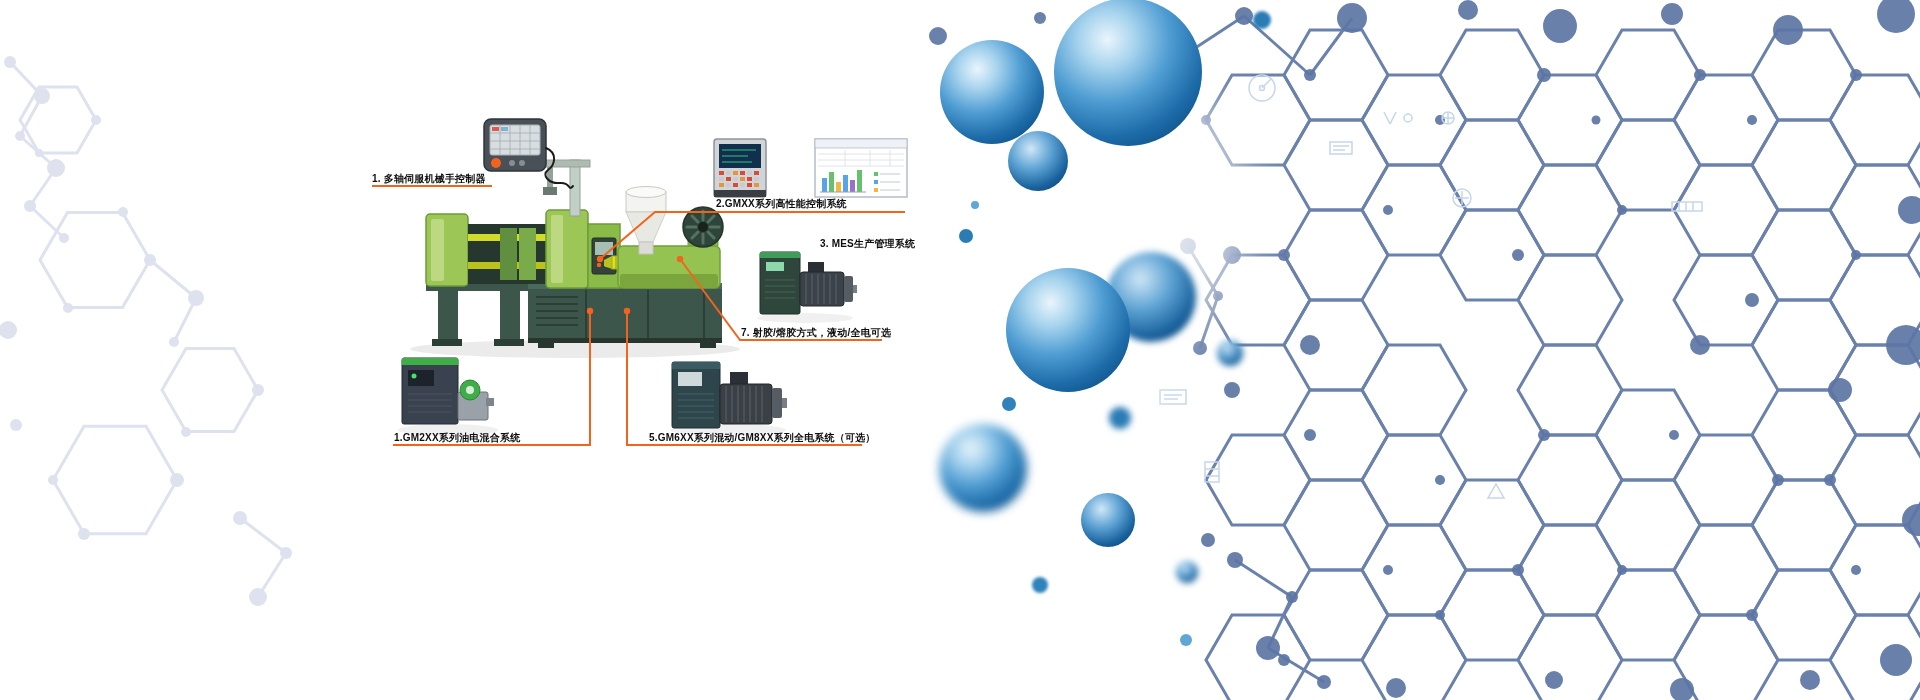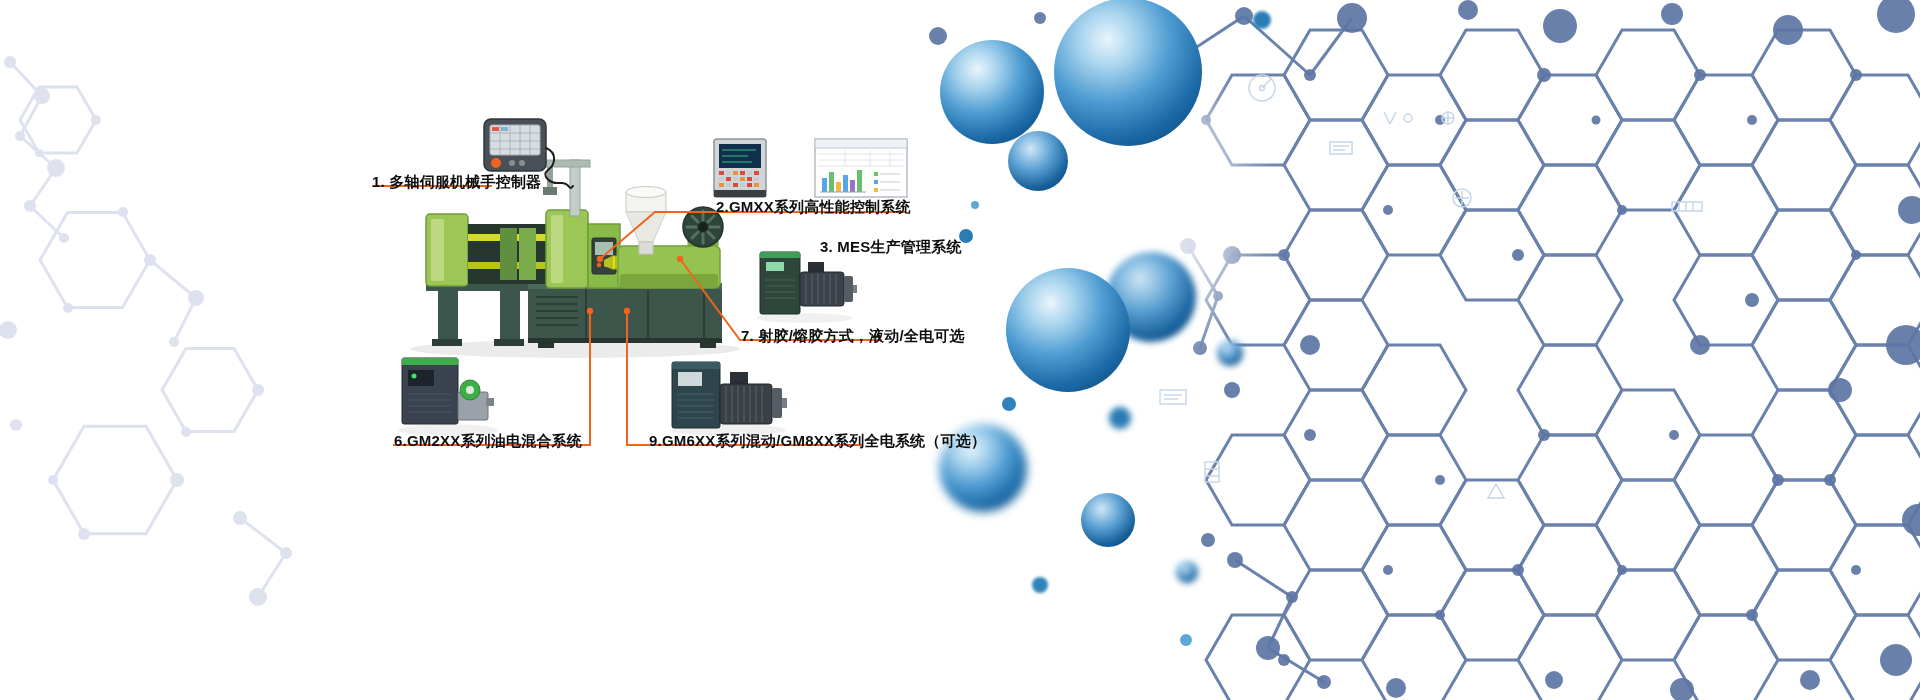--- a/index.html
+++ b/index.html
@@ -2,21 +2,21 @@
 <html><head>
 <meta charset="utf-8">
 <style>
   * { margin:0; padding:0; box-sizing:border-box; }
   body { background:#ffffff; font-family:"Liberation Sans", sans-serif; }
   .stage { position:relative; width:1920px; height:700px; background:#ffffff; overflow:hidden; }
   .layer { position:absolute; left:0; top:0; width:1920px; height:700px; }
   .callout {
     position:absolute;
     font-weight:bold;
-    font-size:15px;
+    font-size:10px;
     line-height:1.15;
     color:#0d0d0d;
     white-space:nowrap;
     letter-spacing:0.2px;
   }
 </style>
 </head>
 <body>
 
 <div class="stage">
@@ -535,16 +535,16 @@
       <circle cx="680" cy="259" r="3.2"></circle>
       <circle cx="627" cy="311" r="3.2"></circle>
       <circle cx="590" cy="311" r="3.2"></circle>
     </g>
   </svg>
 
   <div class="callout" style="left:372px; top:173px;">1. 多轴伺服机械手控制器</div>
   <div class="callout" style="left:688px; top:198px;margin-left:28px;">2.GMXX系列高性能控制系统</div>
   <div class="callout" style="left:820px; top:198px;margin-top:40px;">3. MES生产管理系统</div>
   <div class="callout" style="left:741px; top:327px;">7. 射胶/熔胶方式，液动/全电可选</div>
-  <div class="callout" style="left:649px; top:432px;">9.GM6XX系列混动/GM8XX系列全电系统（可选）</div>
-  <div class="callout" style="left:394px; top:432px;">6.GM2XX系列油电混合系统</div>
+  <div class="callout" style="left:649px; top:432px;">5.GM6XX系列混动/GM8XX系列全电系统（可选）</div>
+  <div class="callout" style="left:394px; top:432px;">1.GM2XX系列油电混合系统</div>
 
 </div>
 
 </body></html>

